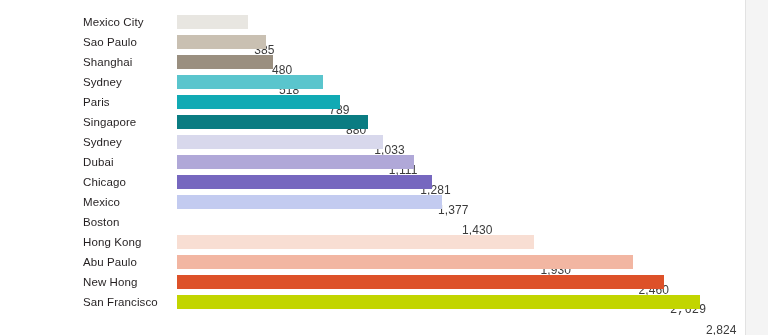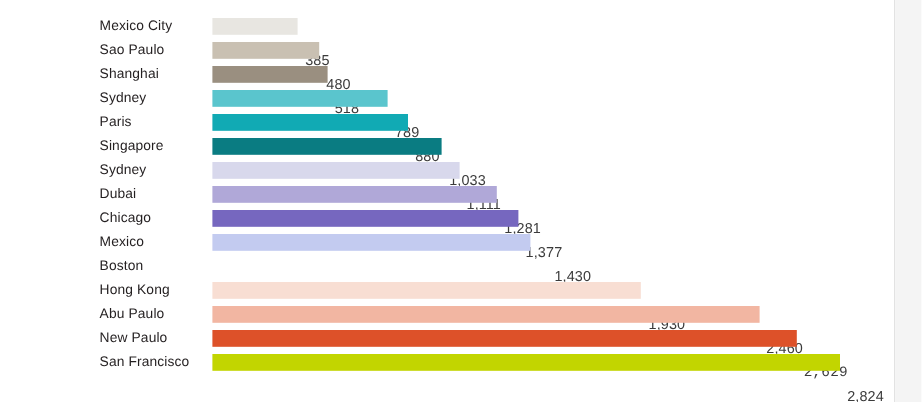--- a/index.html
+++ b/index.html
@@ -179,21 +179,21 @@
         </div>
       </div>
       <div class="row">
         <div class="row-label">Abu Paulo</div>
         <div class="bar-track">
           <div class="bar" style="width: 455.588px; background: rgb(242, 182, 162);"></div>
           <div class="bar-value" style="left: 461.588px;">2,460</div>
         </div>
       </div>
       <div class="row">
-        <div class="row-label">New Paulo</div>
+        <div class="row-label">New Hong</div>
         <div class="bar-track">
           <div class="bar" style="width: 486.886px; background: rgb(221, 81, 41);"></div>
           <div class="bar-value" style="left: 492.886px; font-family: Liberation Mono, monospace;">2,629</div>
         </div>
       </div>
       <div class="row">
         <div class="row-label">San Francisco</div>
         <div class="bar-track">
           <div class="bar" style="width: 523px; background: rgb(194, 213, 0);"></div>
           <div class="bar-value" style="left: 529px;">2,824</div>

